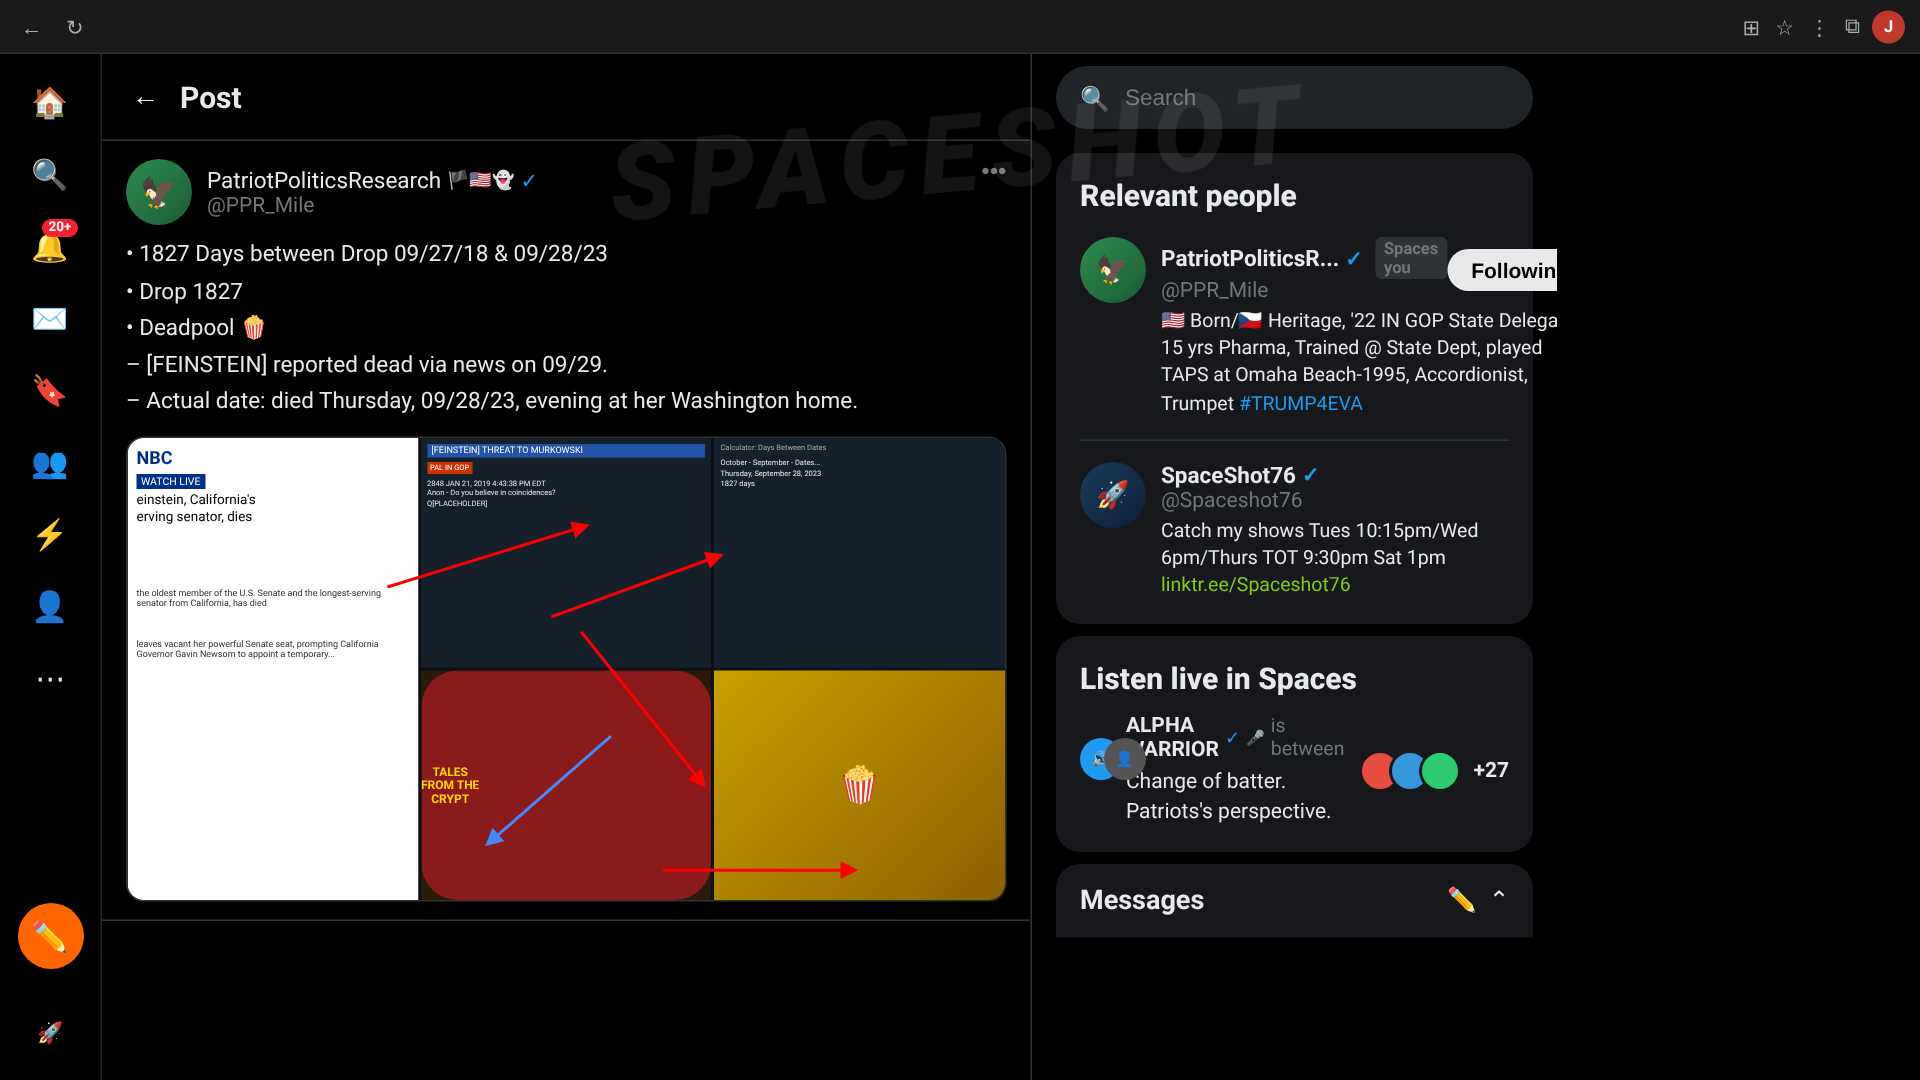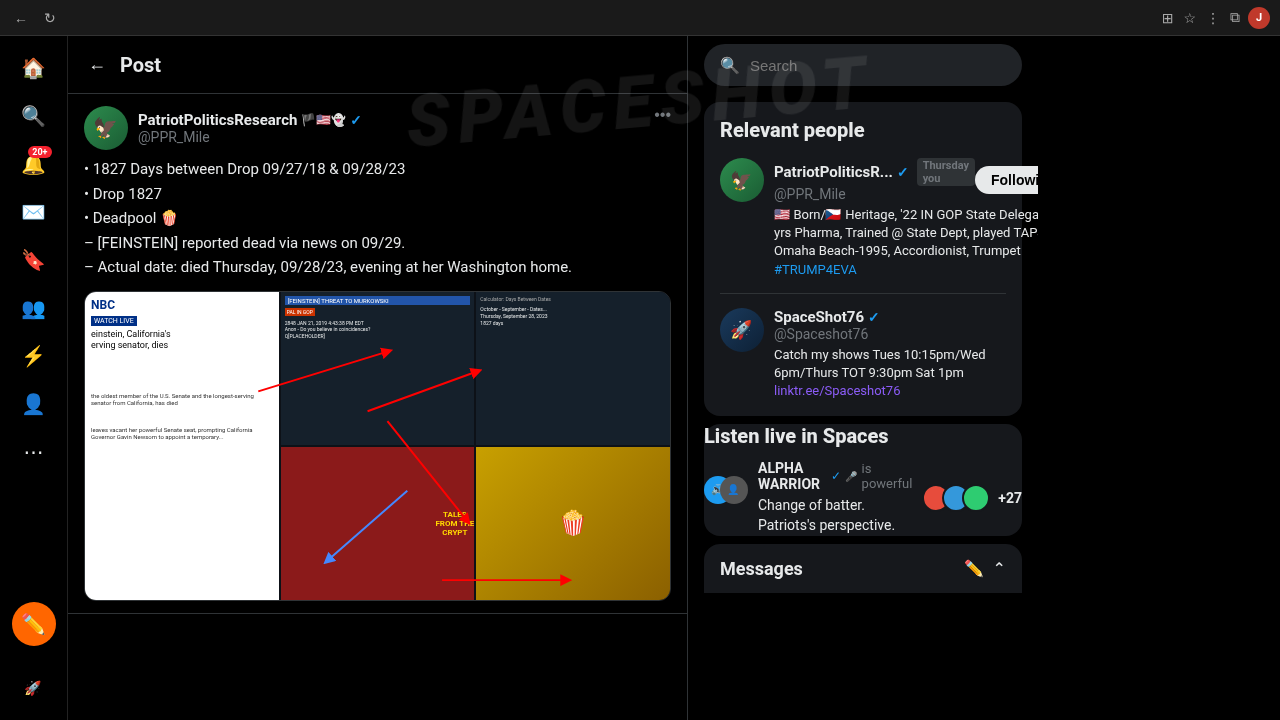--- a/index.html
+++ b/index.html
@@ -186,21 +186,21 @@
     }
     .avatar-img {
       width: 100%; height: 100%;
       background: linear-gradient(135deg, #2d8c4e, #1a5c33);
       display: flex; align-items: center; justify-content: center;
       font-size: 20px;
     }
     .user-info { display: flex; flex-direction: column; }
     .user-name {
       font-size: 15px;
-      font-weight: 700;
+      font-weight: 400;
       color: #e7e9ea;
       display: flex;
       align-items: center;
       gap: 4px;
     }
     .verified-badge { color: #1d9bf0; font-size: 14px; }
     .user-handle { color: #71767b; font-size: 14px; }
     .more-btn { color: #71767b; cursor: pointer; font-size: 16px; background: none; border: none; }
 
     
@@ -273,22 +273,23 @@
     }
     .img-cell-3 {
       background: #1a2030;
     }
     .img-cell-4 {
       background: #2a1a0a;
     }
     .tales-crypt {
       width: 100%; height: 100%;
       background: #8b1a1a;
-      display: flex; align-items: flex-end; justify-content: center;
+      display: flex; align-items: flex-start; justify-content: center;
       flex-direction: column;
+      border-radius: 24px;
     }
     .tales-text {
       color: #ffd700;
       font-size: 8px;
       font-weight: bold;
       text-align: center;
     }
     .img-cell-5 {
       background: #2a1500;
     }
@@ -390,39 +391,40 @@
       background: #2f3336;
       color: #71767b;
       font-size: 11px;
       padding: 1px 6px;
       border-radius: 4px;
       margin-left: 4px;
     }
     .person-handle { color: #71767b; font-size: 14px; }
     .person-bio { color: #e7e9ea; font-size: 13px; line-height: 1.4; margin-top: 4px; }
     .hashtag { color: #1d9bf0; }
-    .link-text { color: #8b5cf6; }
+    .link-text { color: #84cc16; }
     .following-btn {
       background: #e7e9ea;
       color: #000;
       border: none;
       border-radius: 20px;
       padding: 6px 16px;
       font-size: 14px;
       font-weight: 700;
       cursor: pointer;
       white-space: nowrap;
       flex-shrink: 0;
     }
 
     
     .spaces-section {
       margin: 8px 16px;
       background: #16181c;
       border-radius: 16px;
+      padding: 16px;
     }
     .spaces-title { font-size: 20px; font-weight: 800; color: #e7e9ea; margin-bottom: 12px; }
     .space-item {
       display: flex;
       align-items: center;
       gap: 10px;
     }
     .space-avatars {
       display: flex;
       position: relative;
@@ -676,21 +678,21 @@
       <div class="section-title">Relevant people</div>
 
       <div class="person-item">
         <div class="person-avatar person-avatar-1">🦅</div>
         <div class="person-info">
           <div class="person-name-row">
             <div>
               <div class="person-name">
                 <span>PatriotPoliticsR...</span>
                 <span class="verified-badge">✓</span>
-                <span class="follows-you-badge">Thursday you</span>
+                <span class="follows-you-badge">Spaces you</span>
               </div>
               <div class="person-handle">@PPR_Mile</div>
             </div>
             <button class="following-btn">Following</button>
           </div>
           <div class="person-bio">
             <span>🇺🇸 Born/🇨🇿 Heritage, '22 IN GOP State Delegate, 15 yrs Pharma, Trained @ State Dept, played TAPS at Omaha Beach-1995, Accordionist, Trumpet</span>
             <span class="hashtag">#TRUMP4EVA</span>
           </div>
         </div>
@@ -721,21 +723,21 @@
       <div class="space-item">
         <div class="space-avatars">
           <div class="space-avatar space-avatar-1">🔊</div>
           <div class="space-avatar space-avatar-2">👤</div>
         </div>
         <div class="space-info">
           <div class="space-speakers">
             <span class="space-name">ALPHA WARRIOR</span>
             <span class="verified-badge" style="font-size:12px;">✓</span>
             <span style="font-size:10px;">🎤</span>
-            <span class="speaking-text"> is powerful</span>
+            <span class="speaking-text"> is between</span>
           </div>
           <div class="space-description">Change of batter.<br>Patriots's perspective.</div>
         </div>
         <div class="space-count-btn">
           <div class="listener-bubbles">
             <div class="listener-bubble lb1"></div>
             <div class="listener-bubble lb2"></div>
             <div class="listener-bubble lb3"></div>
           </div>
           <span class="listener-count">+27</span>

